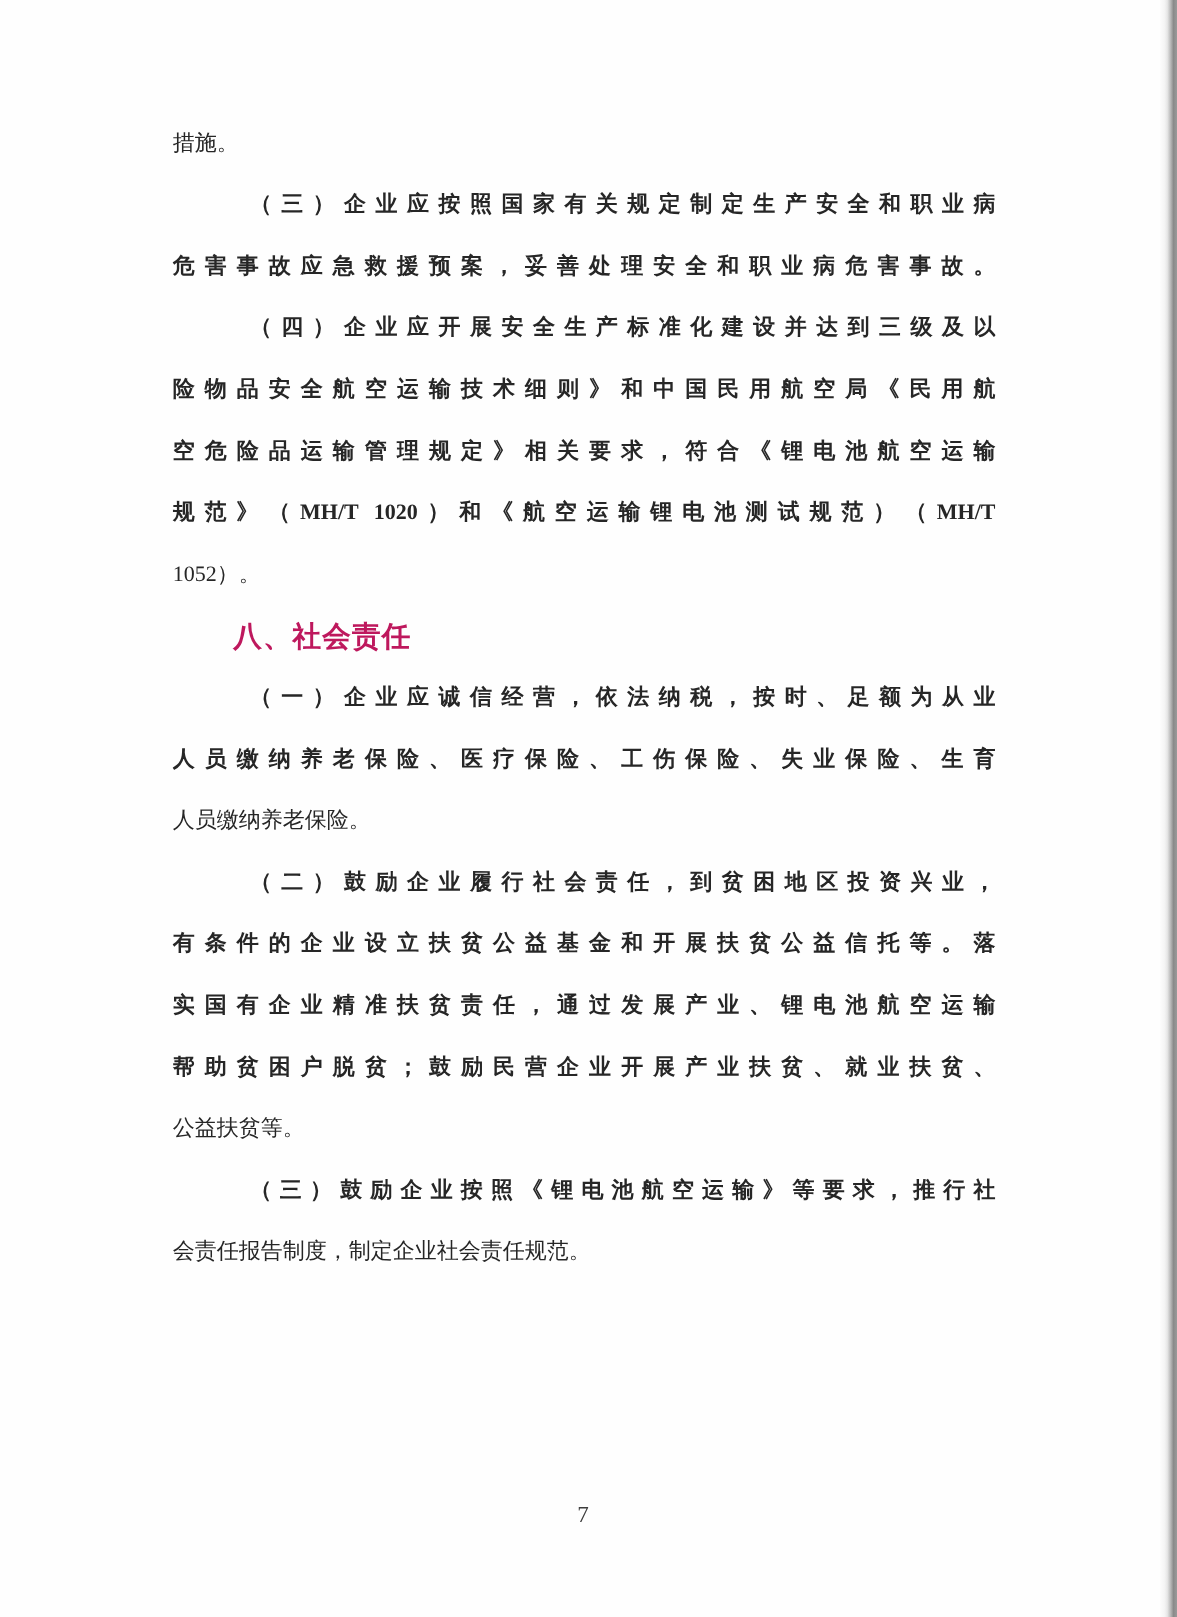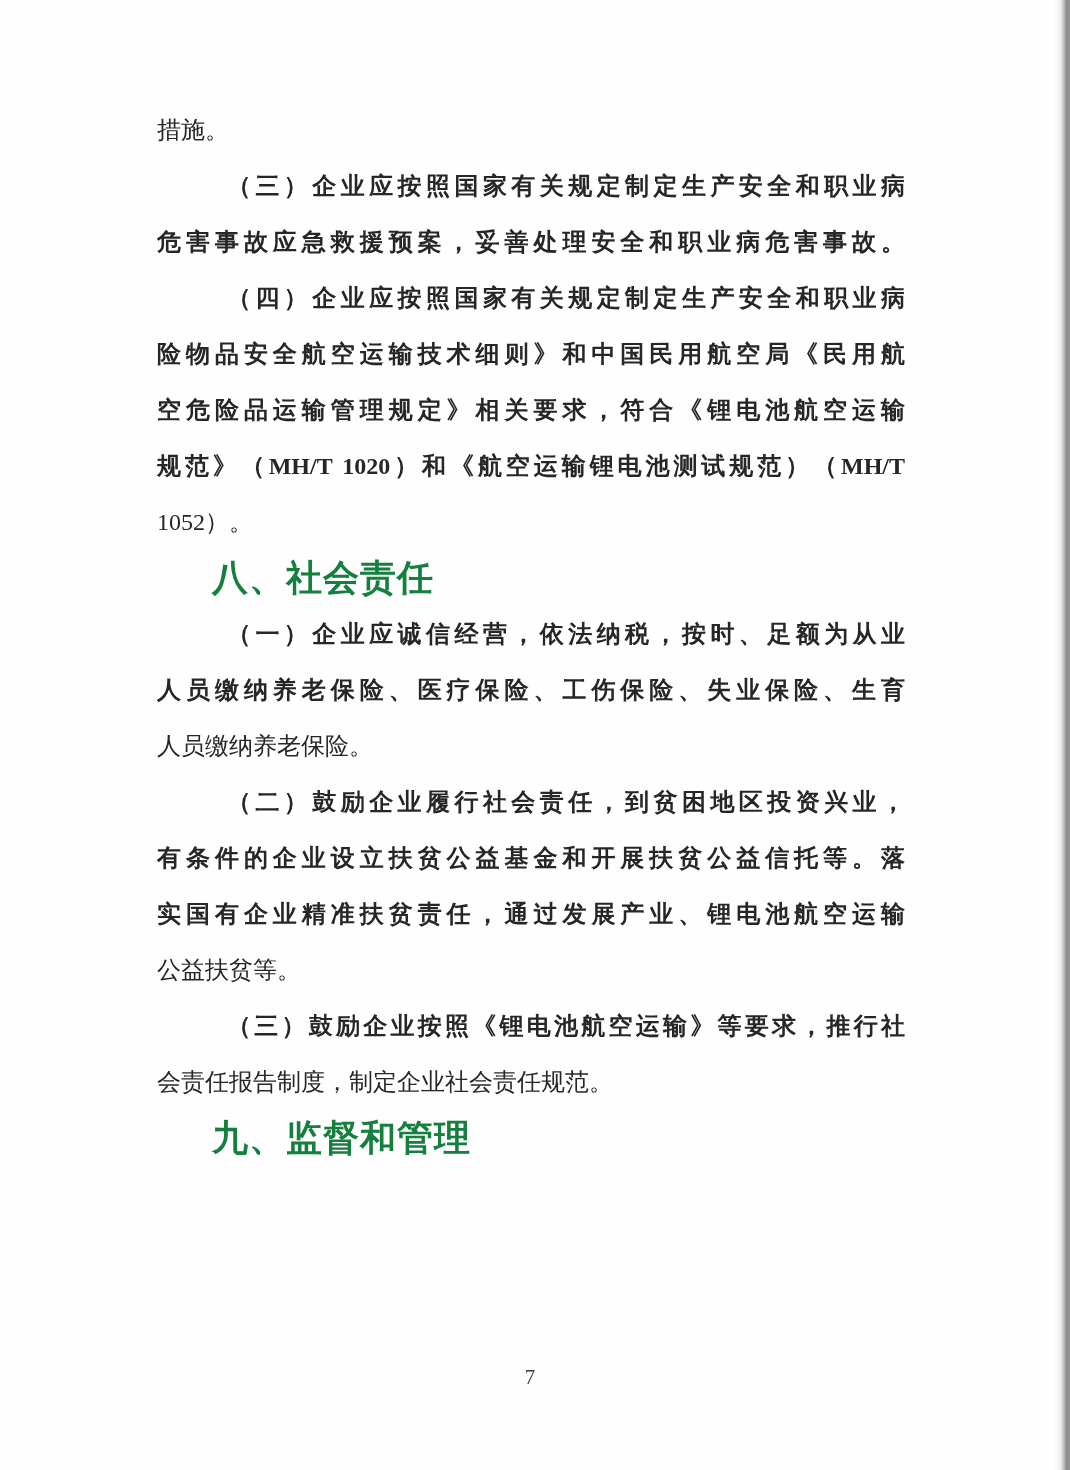--- a/index.html
+++ b/index.html
@@ -17,21 +17,21 @@
   }
   .textblock {
     position: absolute;
     left: 157px;
     top: 102px;
     width: 748px;
   }
   .line {
     height: 56px;
     line-height: 56px;
-    font-size: 24px;
+    font-size: 20px;
     color: #262626;
     white-space: nowrap;
     overflow: visible;
   }
   .line.full {
     white-space: normal;
     text-align: justify;
     text-align-last: justify;
     text-justify: inter-character;
     overflow: hidden;
@@ -39,23 +39,23 @@
   }
   .line.indent {
     padding-left: 70px;
   }
   .line.full.indent {
     width: 678px;
   }
   .line.heading {
     font-family: "Liberation Sans", "DejaVu Sans", sans-serif;
     font-weight: bold;
-    font-size: 36px;
+    font-size: 26px;
     padding-left: 55px;
-    color: #15803d;
+    color: #be185d;
     letter-spacing: 1px;
   }
   .page-number {
     position: absolute;
     left: 0;
     top: 1365px;
     width: 1060px;
     text-align: center;
     font-size: 21px;
     color: #3d3d3d;
@@ -77,34 +77,34 @@
   }
 </style>
 </head>
 <body>
 
 <div class="page">
   <div class="textblock">
       <div class="line">措施。</div>
       <div class="line indent full">（三）企业应按照国家有关规定制定生产安全和职业病</div>
       <div class="line full">危害事故应急救援预案，妥善处理安全和职业病危害事故。</div>
-      <div class="line indent full">（四）企业应按照国家有关规定制定生产安全和职业病</div>
+      <div class="line indent full">（四）企业应开展安全生产标准化建设并达到三级及以</div>
       <div class="line full">险物品安全航空运输技术细则》和中国民用航空局《民用航</div>
       <div class="line full">空危险品运输管理规定》相关要求，符合《锂电池航空运输</div>
       <div class="line full">规范》（MH/T 1020）和《航空运输锂电池测试规范）（MH/T</div>
       <div class="line">1052）。</div>
       <div class="line heading">八、社会责任</div>
       <div class="line indent full">（一）企业应诚信经营，依法纳税，按时、足额为从业</div>
       <div class="line full">人员缴纳养老保险、医疗保险、工伤保险、失业保险、生育</div>
       <div class="line">人员缴纳养老保险。</div>
       <div class="line indent full">（二）鼓励企业履行社会责任，到贫困地区投资兴业，</div>
       <div class="line full">有条件的企业设立扶贫公益基金和开展扶贫公益信托等。落</div>
       <div class="line full">实国有企业精准扶贫责任，通过发展产业、锂电池航空运输</div>
+      <div class="line full">帮助贫困户脱贫；鼓励民营企业开展产业扶贫、就业扶贫、</div>
       <div class="line">公益扶贫等。</div>
       <div class="line indent full">（三）鼓励企业按照《锂电池航空运输》等要求，推行社</div>
       <div class="line">会责任报告制度，制定企业社会责任规范。</div>
-      <div class="line heading">九、监督和管理</div>
     </div>
 
   <div class="page-number">7</div>
 
   <div class="edge-bar"></div>
 </div>
 
 </body></html>

